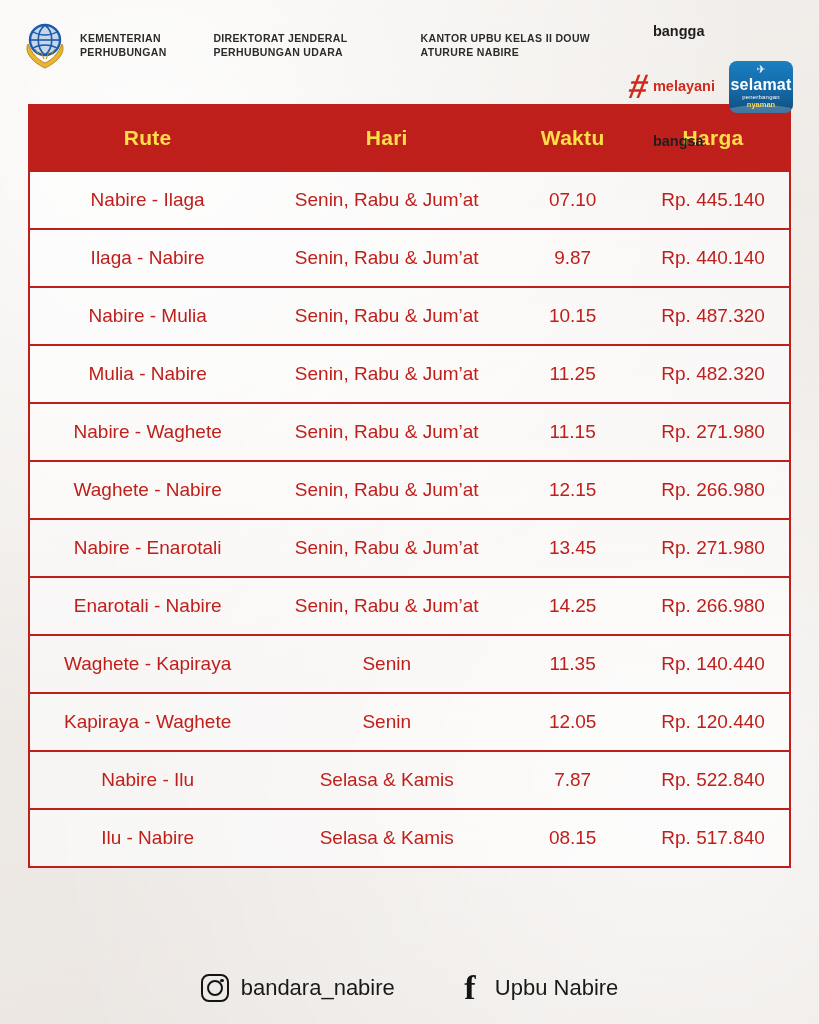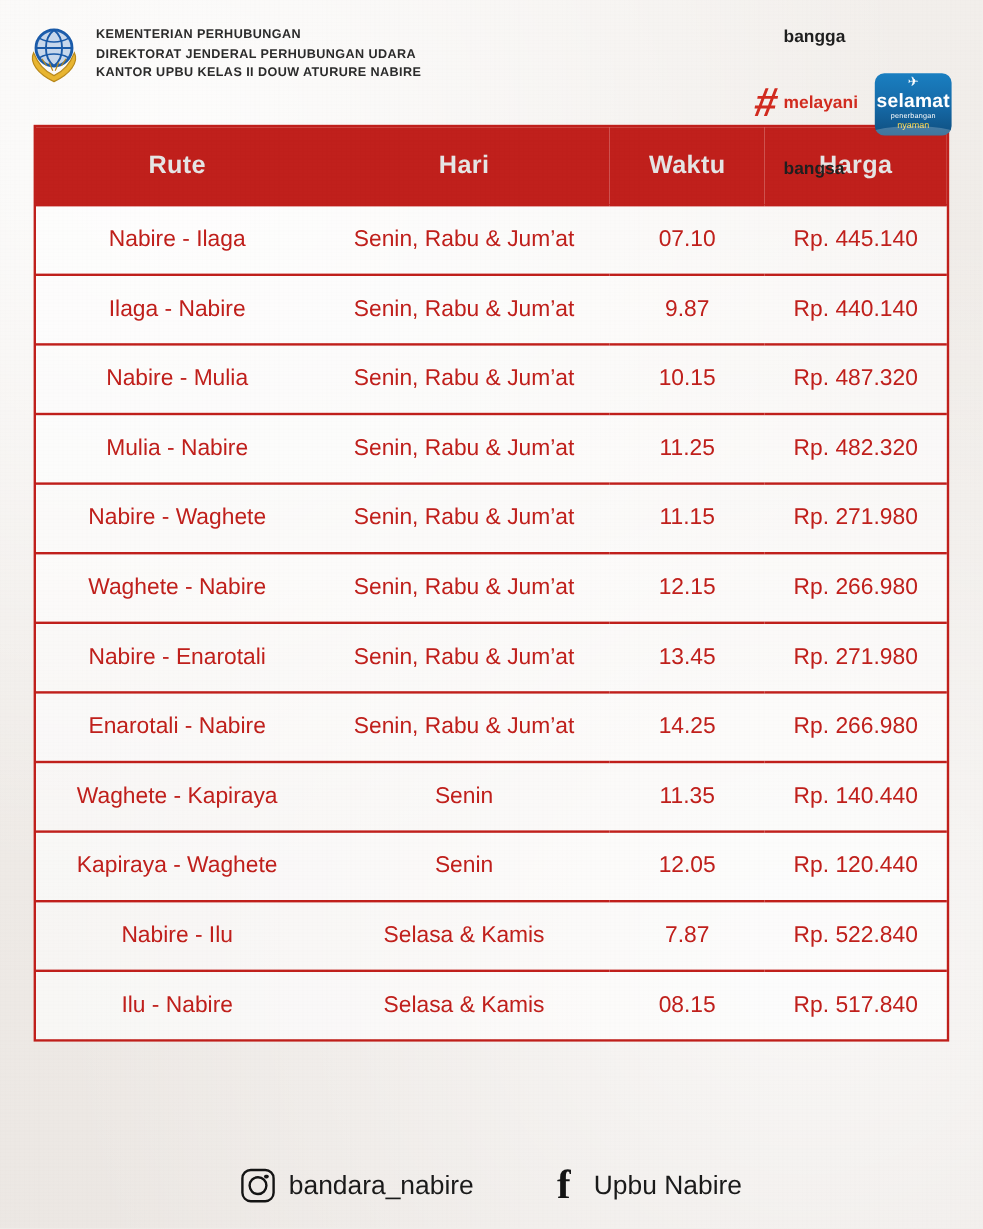--- a/index.html
+++ b/index.html
@@ -45,21 +45,21 @@
     gap: 12px;
   }
   .logo {
     width: 46px;
     height: 52px;
     flex: 0 0 auto;
     position: relative;
   }
   .ministry-lines {
     display: flex;
-    flex-direction: column;
+    flex-direction: row;
     gap: 2px;
     padding-top: 3px;
   }
   .ministry-lines div {
     font-size: 10.5px;
     font-weight: bold;
     letter-spacing: 0.35px;
     color: #2b2b2b;
     line-height: 1.28;
   }
@@ -94,40 +94,40 @@
     display: flex;
     flex-direction: column;
     align-items: center;
     justify-content: center;
     position: relative;
     overflow: hidden;
   }
   .selamat .plane { font-size: 11px; line-height: 1; margin-bottom: 1px; }
   .selamat .s1 { font-size: 16px; font-weight: bold; letter-spacing: .2px; }
   .selamat .s2 { font-size: 6px; letter-spacing: .2px; }
-  .selamat .s3 { font-size: 7.5px; font-weight: normal; color: #ffd84d; }
+  .selamat .s3 { font-size: 7.5px; font-weight: bold; color: #ffd84d; }
   .selamat:after {
     content: "";
     position: absolute;
     left: -10px; right: -10px; bottom: -12px;
     height: 20px;
     background: rgba(255,255,255,.22);
     border-radius: 50%;
   }
 
   
   .table-wrap {
     margin: 6px 28px 0 28px;
     border: 2px solid #c0201c;
     background: rgba(255,255,255,0.55);
   }
   table { width: 100%; border-collapse: collapse; table-layout: fixed; }
   thead th {
     background: #c0201c;
-    color: #e5e5e5;
+    color: #fde047;
     font-size: 21px;
     font-weight: bold;
     letter-spacing: .3px;
     padding: 20px 4px;
     text-align: center;
   }
   col.c-rute   { width: 31%; }
   col.c-hari   { width: 32%; }
   col.c-waktu  { width: 17%; }
   col.c-harga  { width: 20%; }

